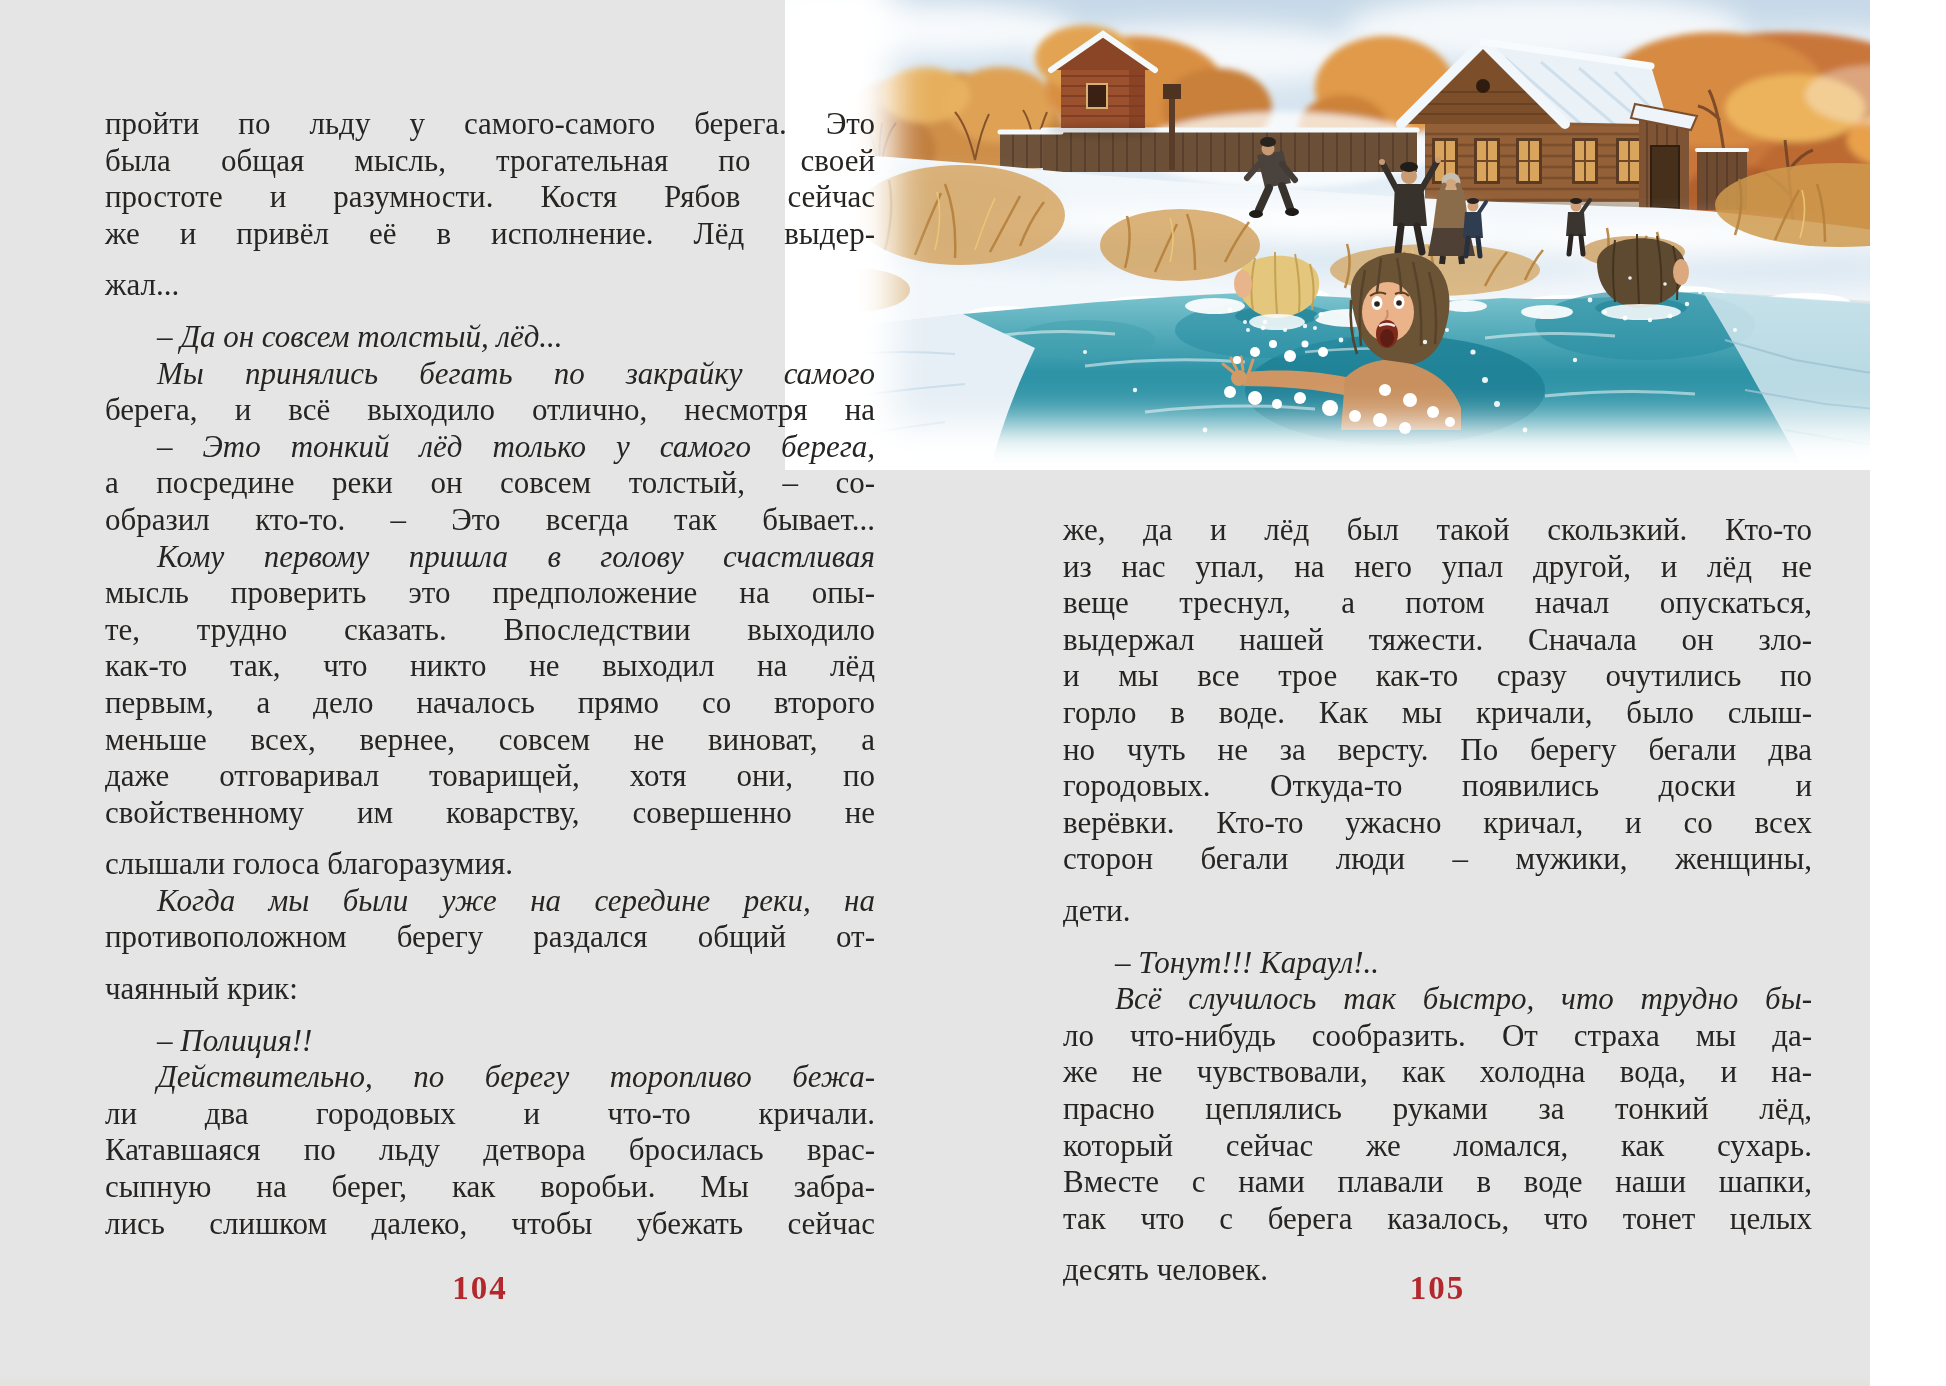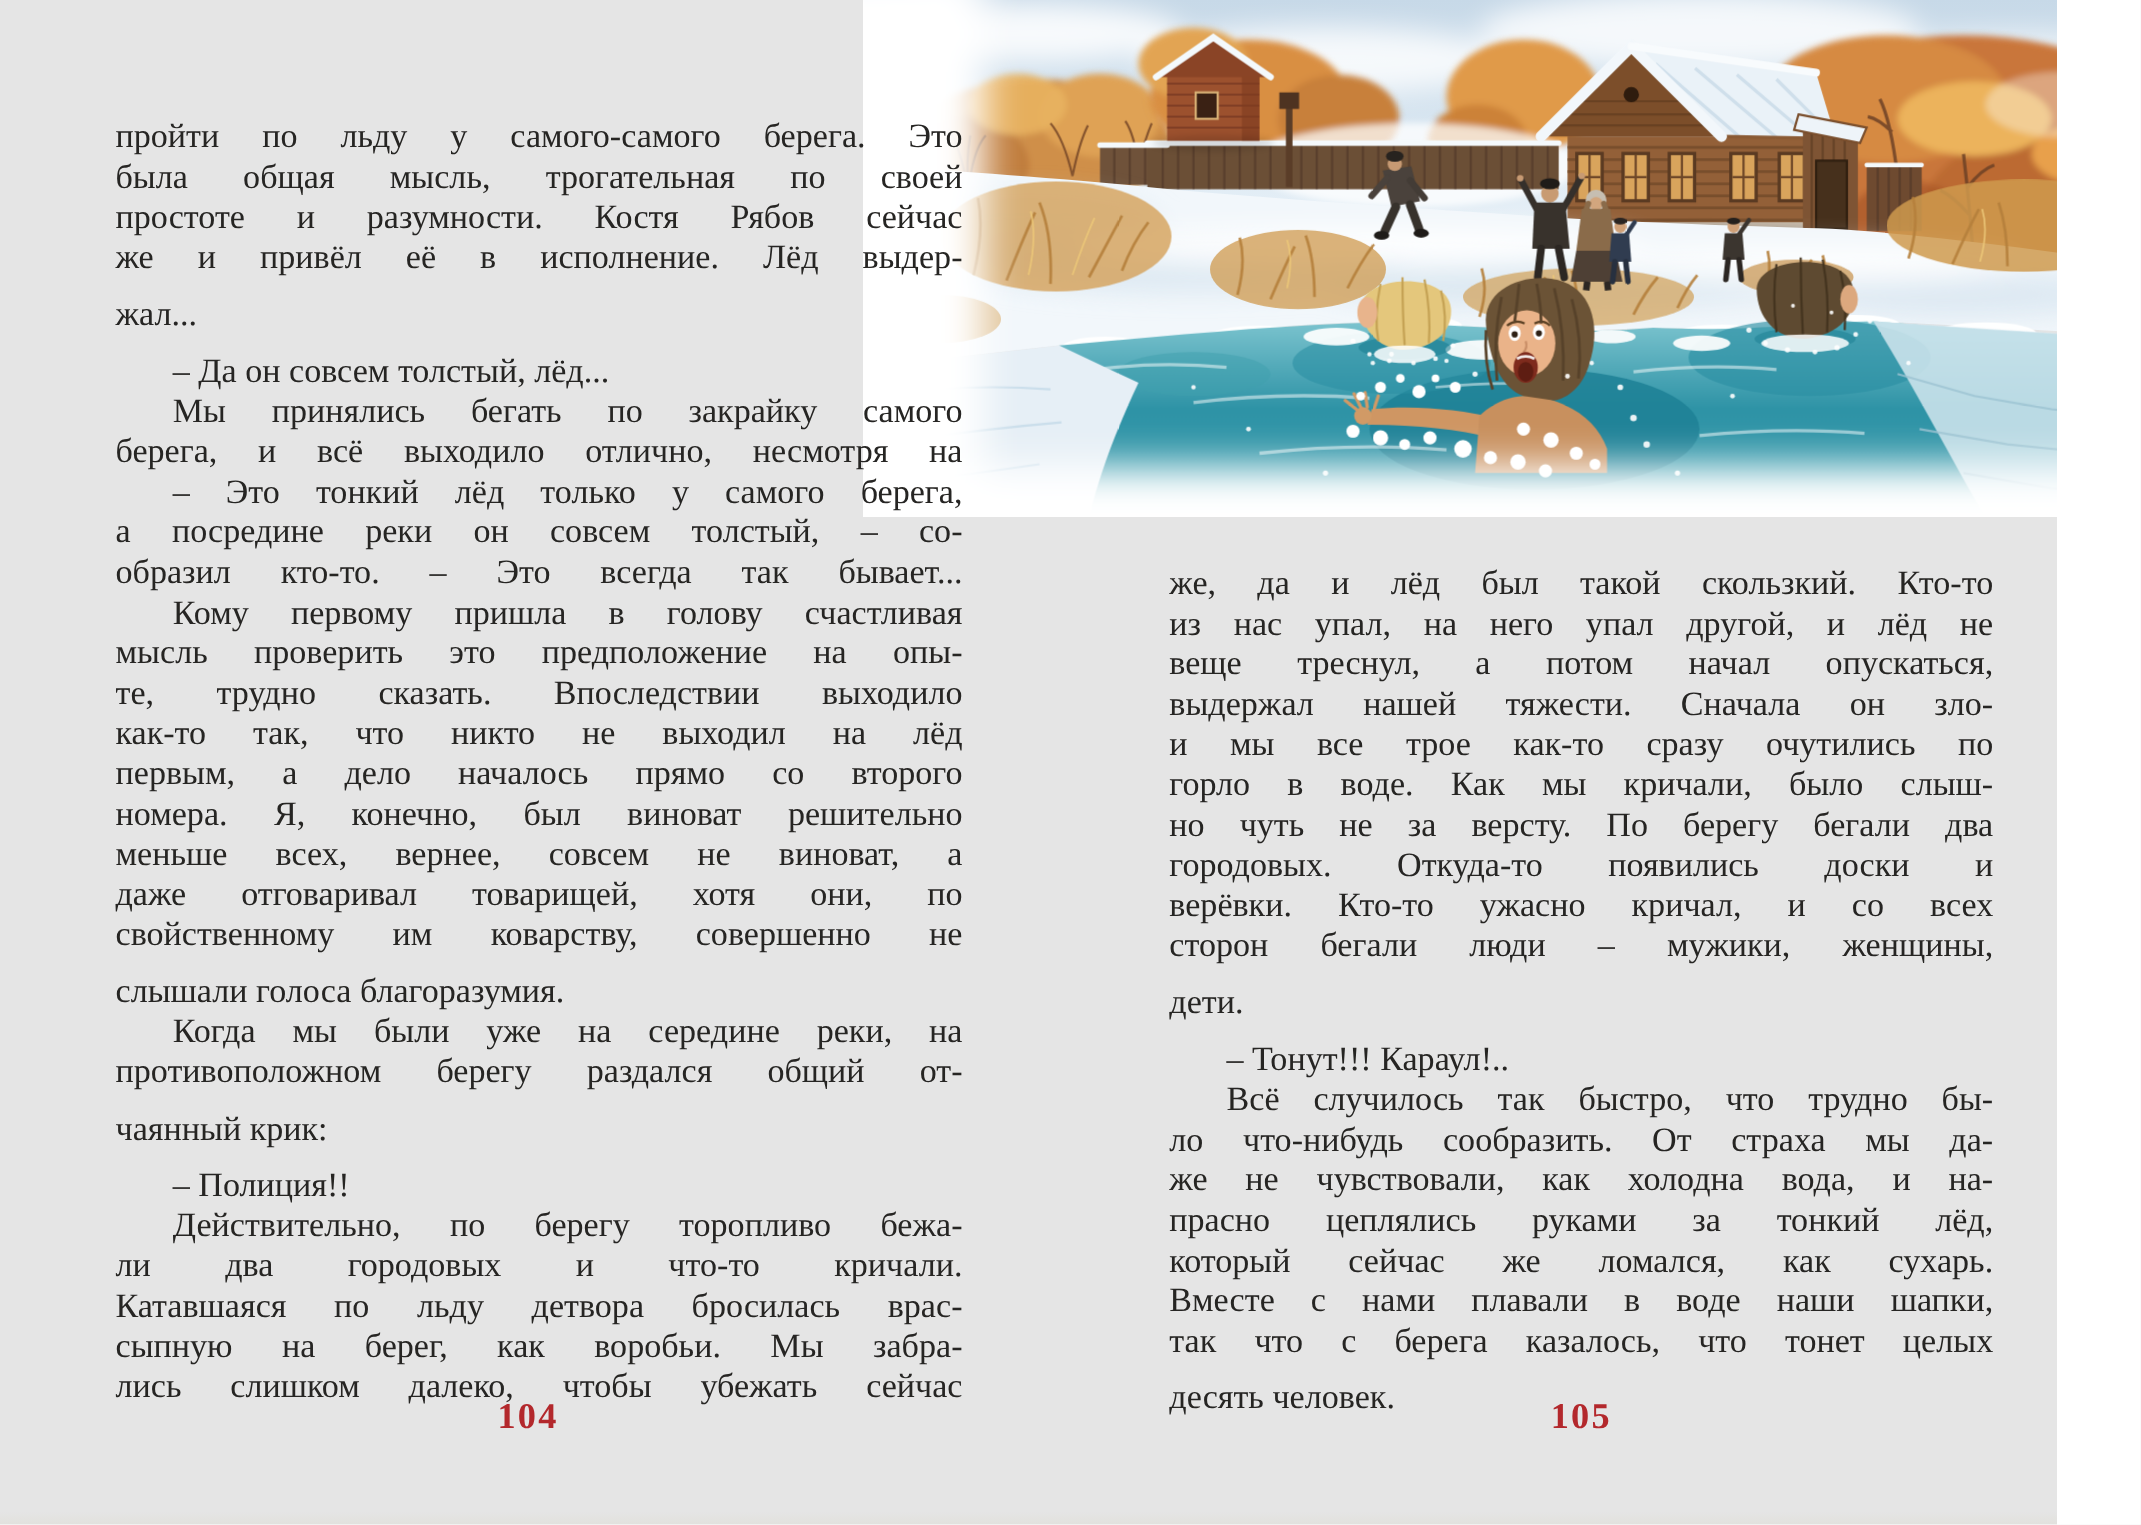--- a/index.html
+++ b/index.html
@@ -2,21 +2,21 @@
 <html><head>
 <meta charset="utf-8">
 <title>Book spread</title>
 <style>
   html,body{margin:0;padding:0;background:#ffffff;}
   .spread{position:relative;width:1870px;height:1386px;background:#e5e5e5;overflow:hidden;
           font-family:"Liberation Serif","DejaVu Serif",serif;}
   .text-col{position:absolute;color:#262523;font-size:31px;line-height:36.6px;}
   .text-col .line{text-align:justify;text-align-last:justify;}
   .text-col .line.end{text-align-last:left;margin-top:15px;}
-  .text-col .line.indent{text-indent:52px;}
+  .text-col .line.indent{text-indent:52px;font-style:italic;}
   #col-left{left:105px;top:106px;width:770px;}
   #col-right{left:1063px;top:512px;width:749px;}
   .page-num{position:absolute;top:1272px;font-size:33px;font-weight:bold;color:#b3282c;
             text-align:center;letter-spacing:2px;line-height:1;}
   #num-left{left:95px;width:770px;}
   #num-right{left:1063px;width:749px;}
   .illustration{position:absolute;left:785px;top:0;width:1161px;height:470px;}
   .bottom-edge{position:absolute;left:0;bottom:0;width:100%;height:12px;
                background:linear-gradient(to bottom, rgba(255,255,255,0), #e2e1dd);}
 </style>
@@ -425,21 +425,20 @@
         <div class="line indent">Мы принялись бегать по закрайку самого</div>
         <div class="line">берега, и всё выходило отлично, несмотря на</div>
         <div class="line indent">– Это тонкий лёд только у самого берега,</div>
         <div class="line">а посредине реки он совсем толстый, – со-</div>
         <div class="line">образил кто-то. – Это всегда так бывает...</div>
         <div class="line indent">Кому первому пришла в голову счастливая</div>
         <div class="line">мысль проверить это предположение на опы-</div>
         <div class="line">те, трудно сказать. Впоследствии выходило</div>
         <div class="line">как-то так, что никто не выходил на лёд</div>
         <div class="line">первым, а дело началось прямо со второго</div>
-        <div class="line">номера. Я, конечно, был виноват решительно</div>
         <div class="line">меньше всех, вернее, совсем не виноват, а</div>
         <div class="line">даже отговаривал товарищей, хотя они, по</div>
         <div class="line">свойственному им коварству, совершенно не</div>
         <div class="line end">слышали голоса благоразумия.</div>
         <div class="line indent">Когда мы были уже на середине реки, на</div>
         <div class="line">противоположном берегу раздался общий от-</div>
         <div class="line end">чаянный крик:</div>
         <div class="line indent end">– Полиция!!</div>
         <div class="line indent">Действительно, по берегу торопливо бежа-</div>
         <div class="line">ли два городовых и что-то кричали.</div>

